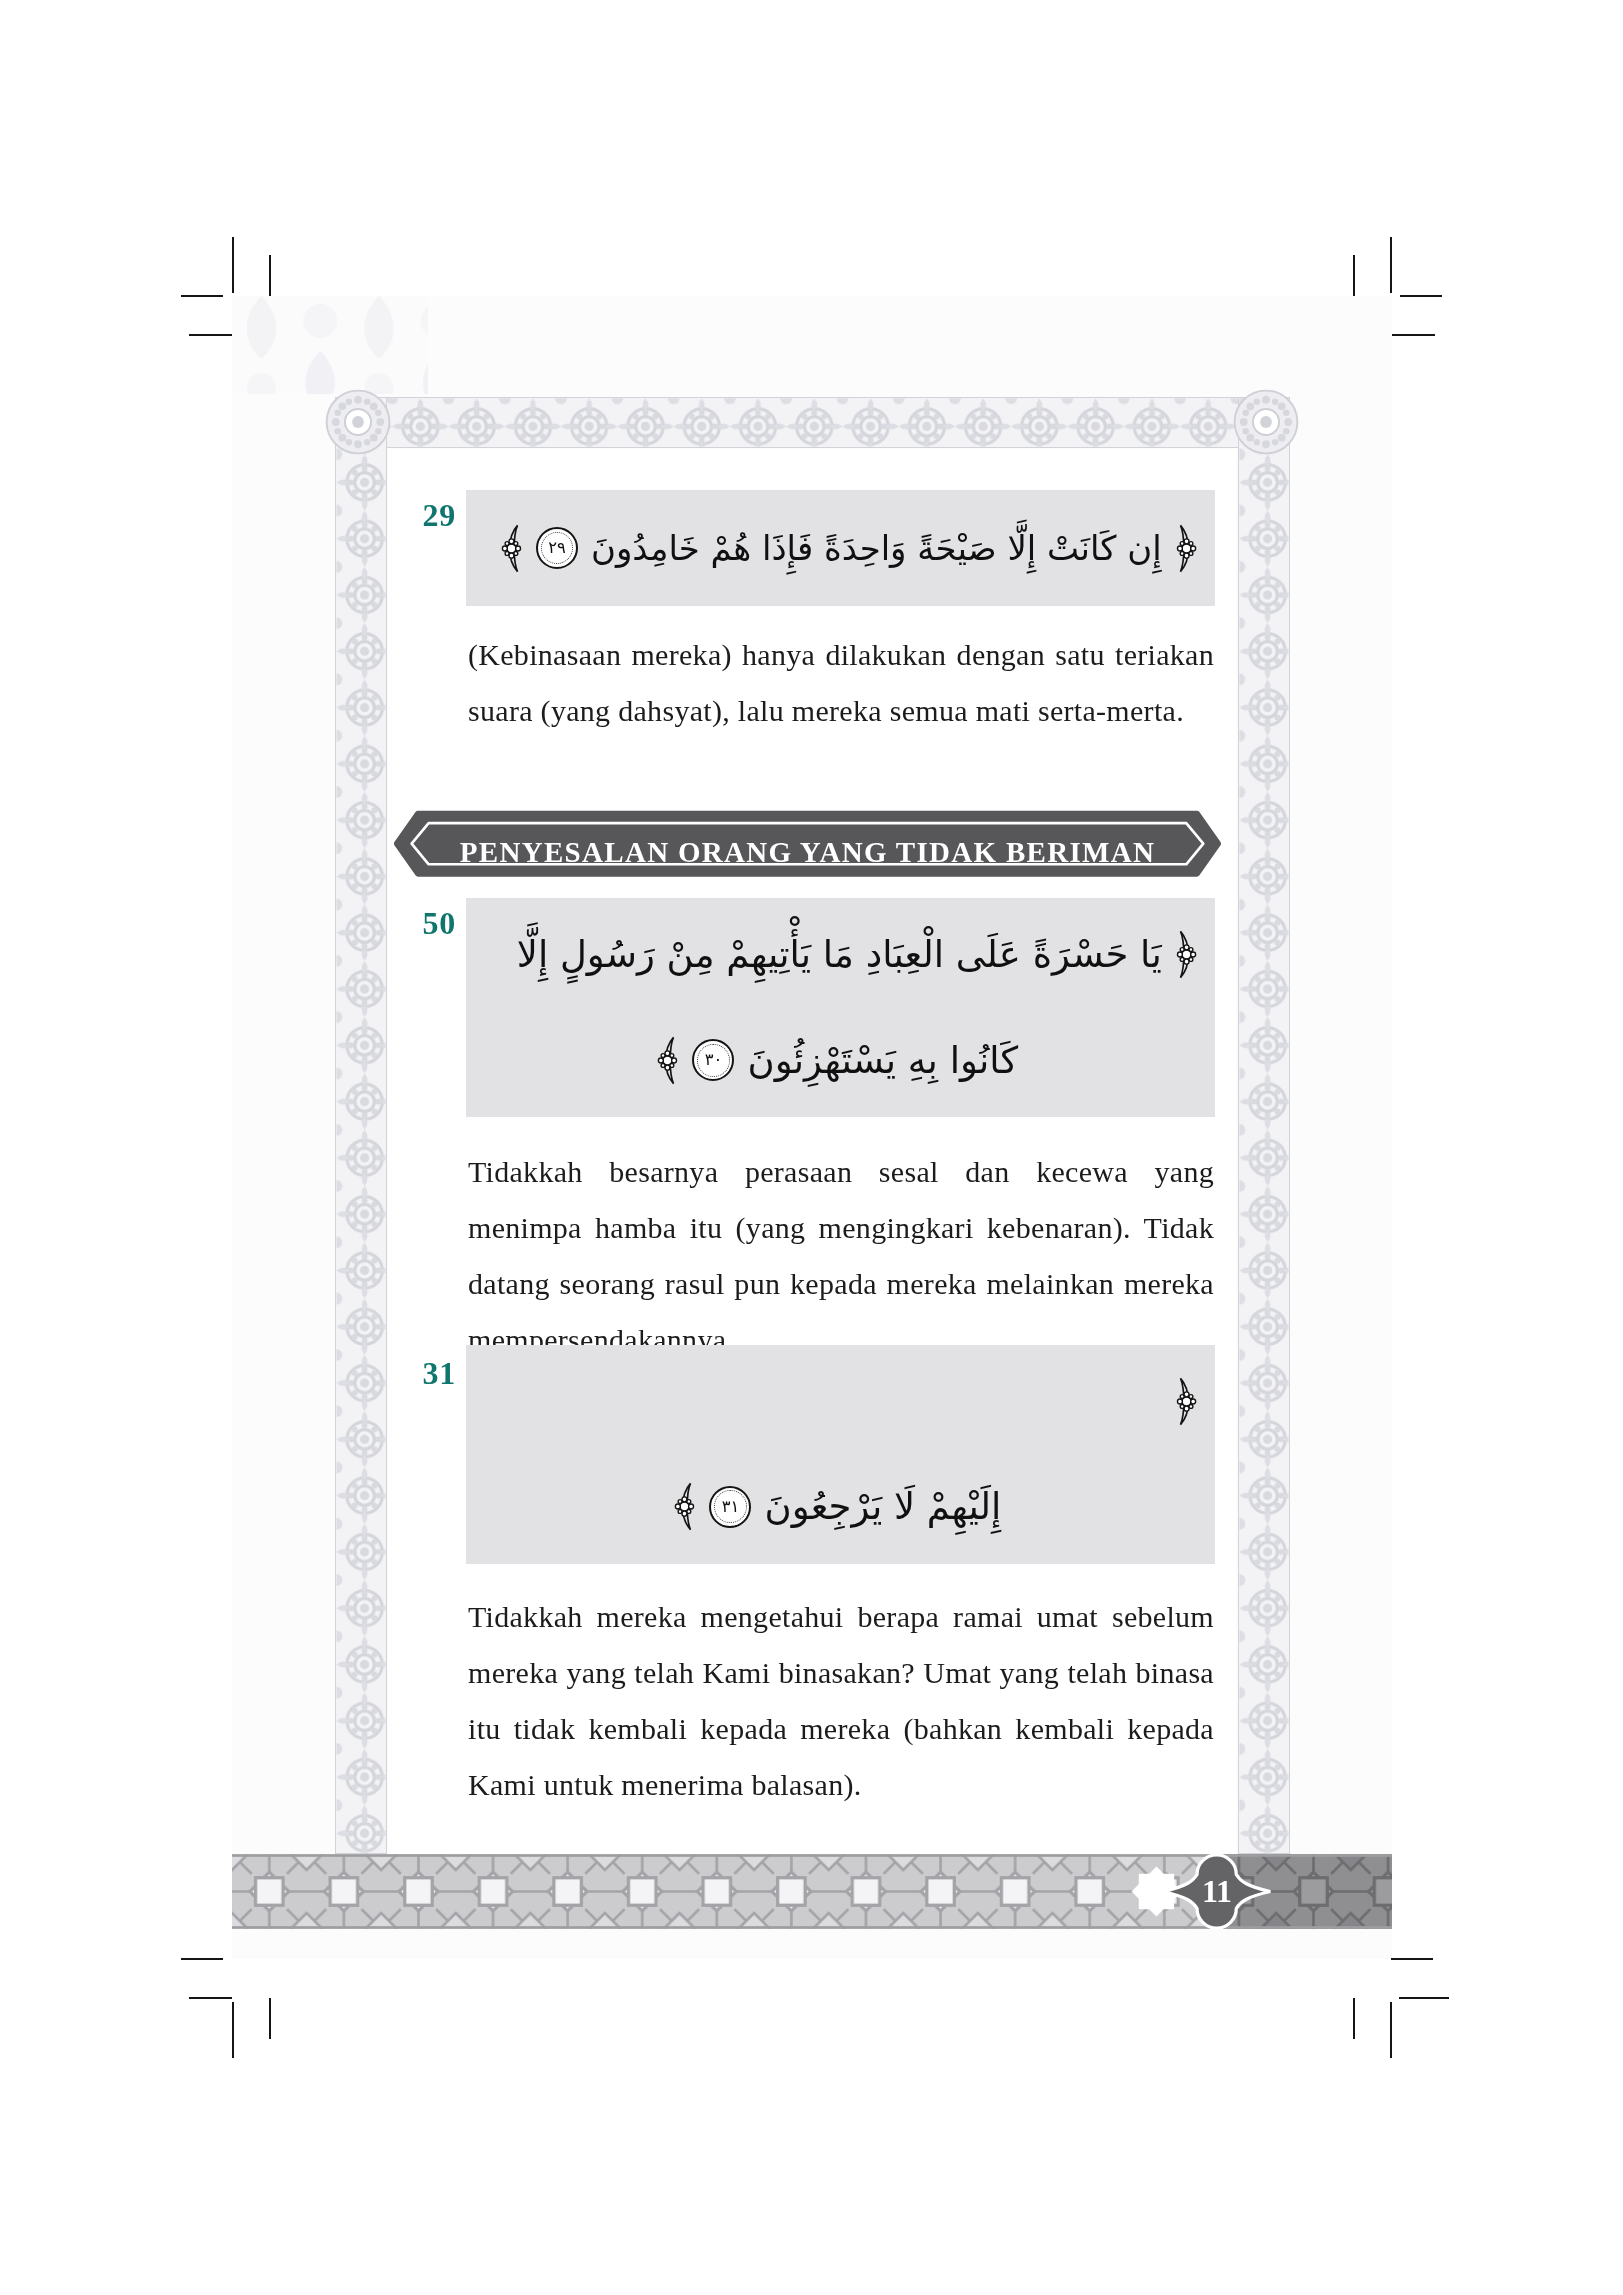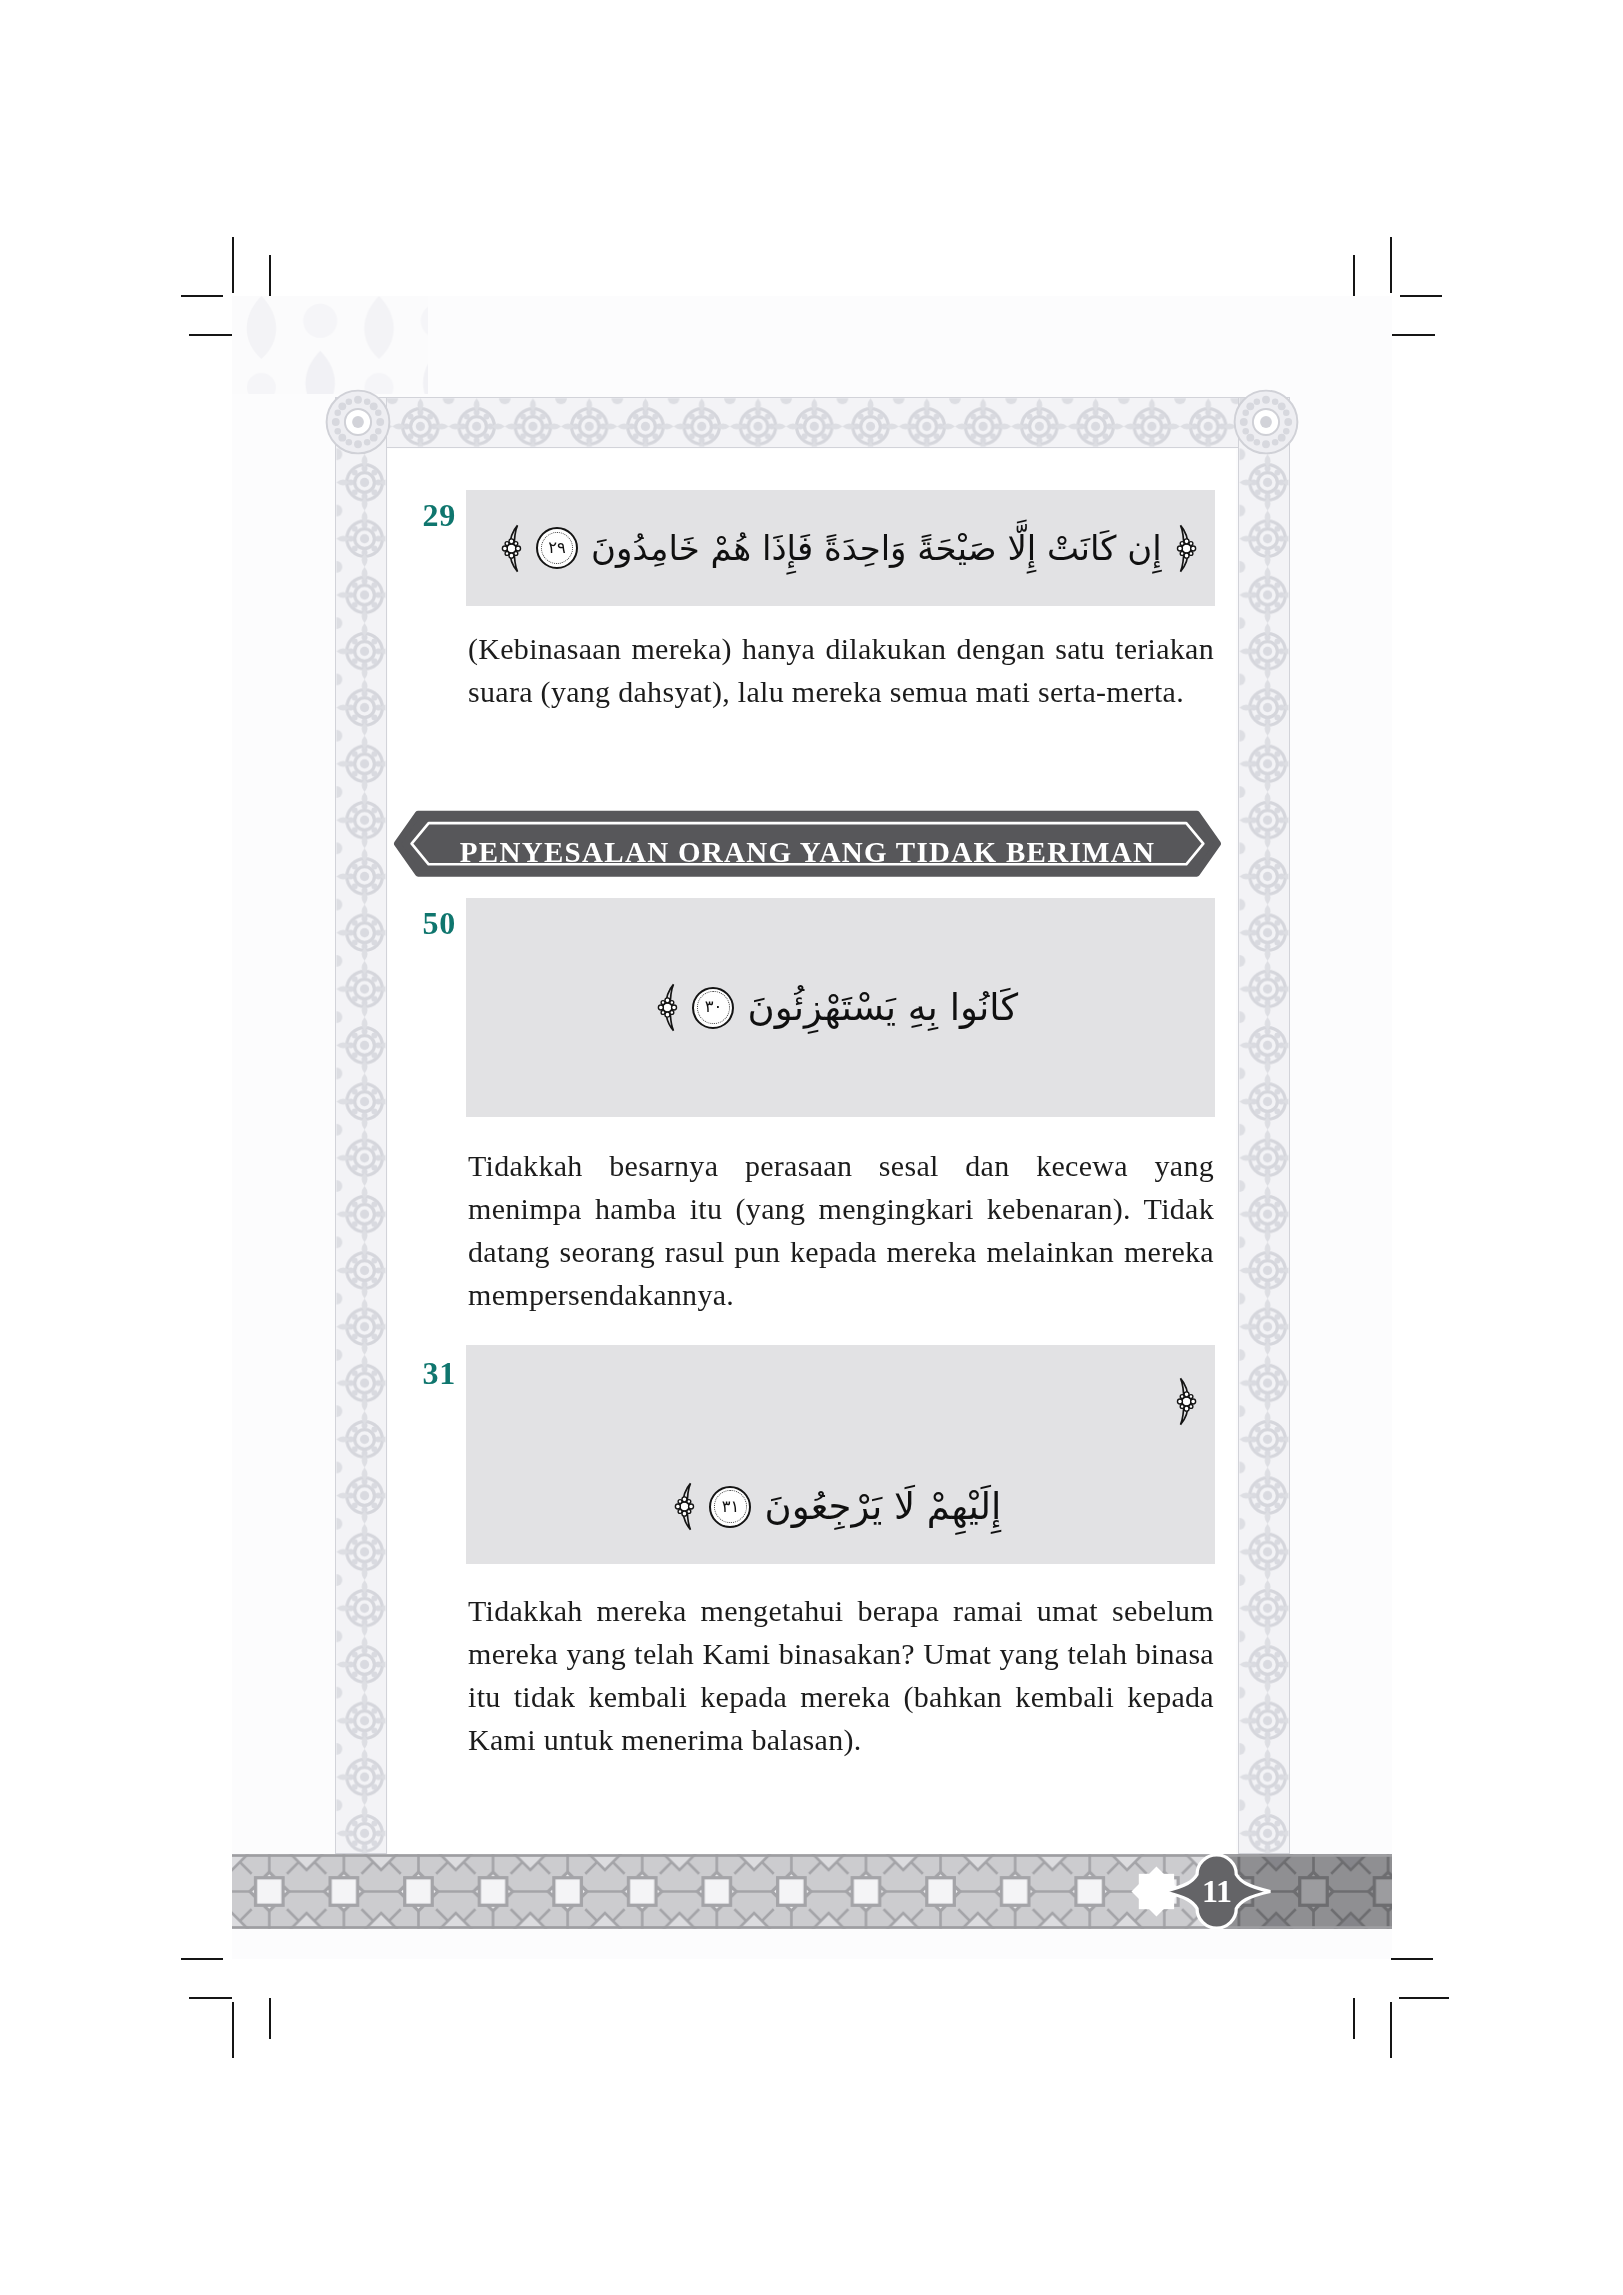--- a/index.html
+++ b/index.html
@@ -29,21 +29,21 @@
   .arow.close-row{justify-content:center;}
   .arow .atext{font-size:34px;line-height:1.55;}
   .v2line .atext{font-size:37px;}
   .ayah-medal{width:42px;height:42px;border-radius:50%;border:2px solid #141414;box-sizing:border-box;
               display:flex;align-items:center;justify-content:center;background:#fff;position:relative;flex:0 0 auto;}
   .ayah-medal::before{content:"";position:absolute;inset:2.6px;border-radius:50%;border:1.3px dotted #3a3a3a;}
   .ayah-medal span{font-family:"DejaVu Sans",sans-serif;font-size:16.4px;line-height:1;color:#111;}
   .orn{width:22px;height:55px;flex:0 0 auto;}
   .orn.flip{transform:scaleX(-1);}
   
-  .trans{position:absolute;left:236px;width:746px;text-align:justify;font-size:30px;line-height:43px;
+  .trans{position:absolute;left:236px;width:746px;text-align:justify;font-size:30px;line-height:56px;
          letter-spacing:0.3px;color:#1c1c1c;font-family:"Liberation Serif",serif;}
   
   .banner{position:absolute;left:160px;top:514px;width:831px;height:85px;}
   .banner svg{position:absolute;inset:0;}
   .banner .btxt{position:absolute;inset:0;display:flex;align-items:center;justify-content:center;
                 color:#ffffff;font-weight:bold;font-size:29px;letter-spacing:1.3px;
                 font-family:"Liberation Serif",serif;}
   
   .footer-band{position:absolute;left:0;top:1558px;width:1160px;height:75px;}
   .footer-label{position:absolute;left:504px;top:1566px;width:419px;height:57px;background:#ffffff;
@@ -223,20 +223,26 @@
     <div class="banner">
       <svg viewBox="0 0 1270 103">
         <polygon points="40,6 1230,6 1262,51.5 1230,97 40,97 8,51.5" fill="#57575a" stroke="#57575a" stroke-width="10" stroke-linejoin="round"></polygon>
         <polygon points="56,20 1214,20 1240,51.5 1214,83 56,83 30,51.5" fill="none" stroke="#ffffff" stroke-width="4" stroke-linejoin="round"></polygon>
       </svg>
       <div class="btxt">PENYESALAN ORANG YANG TIDAK BERIMAN</div>
     </div>
 
     <div class="vnum" style="left:152px;top:611px;">50</div>
     <div class="vblock v2line" style="top:602px;height:219px;">
+      <div class="arow open-row">
+        <svg class="orn flip" viewBox="0 0 34 84" width="22" height="55">
+            <use href="#orn"></use>
+          </svg>
+        <span class="atext">يَا حَسْرَةً عَلَى الْعِبَادِ مَا يَأْتِيهِمْ مِنْ رَسُولٍ إِلَّا</span>
+      </div>
       <div class="arow close-row">
         <span class="atext">كَانُوا بِهِ يَسْتَهْزِئُونَ</span>
         <span class="ayah-medal">
           <span>٣٠</span>
         </span>
         <svg class="orn" viewBox="0 0 34 84" width="22" height="55">
             <use href="#orn"></use>
           </svg>
       </div>
     </div>

